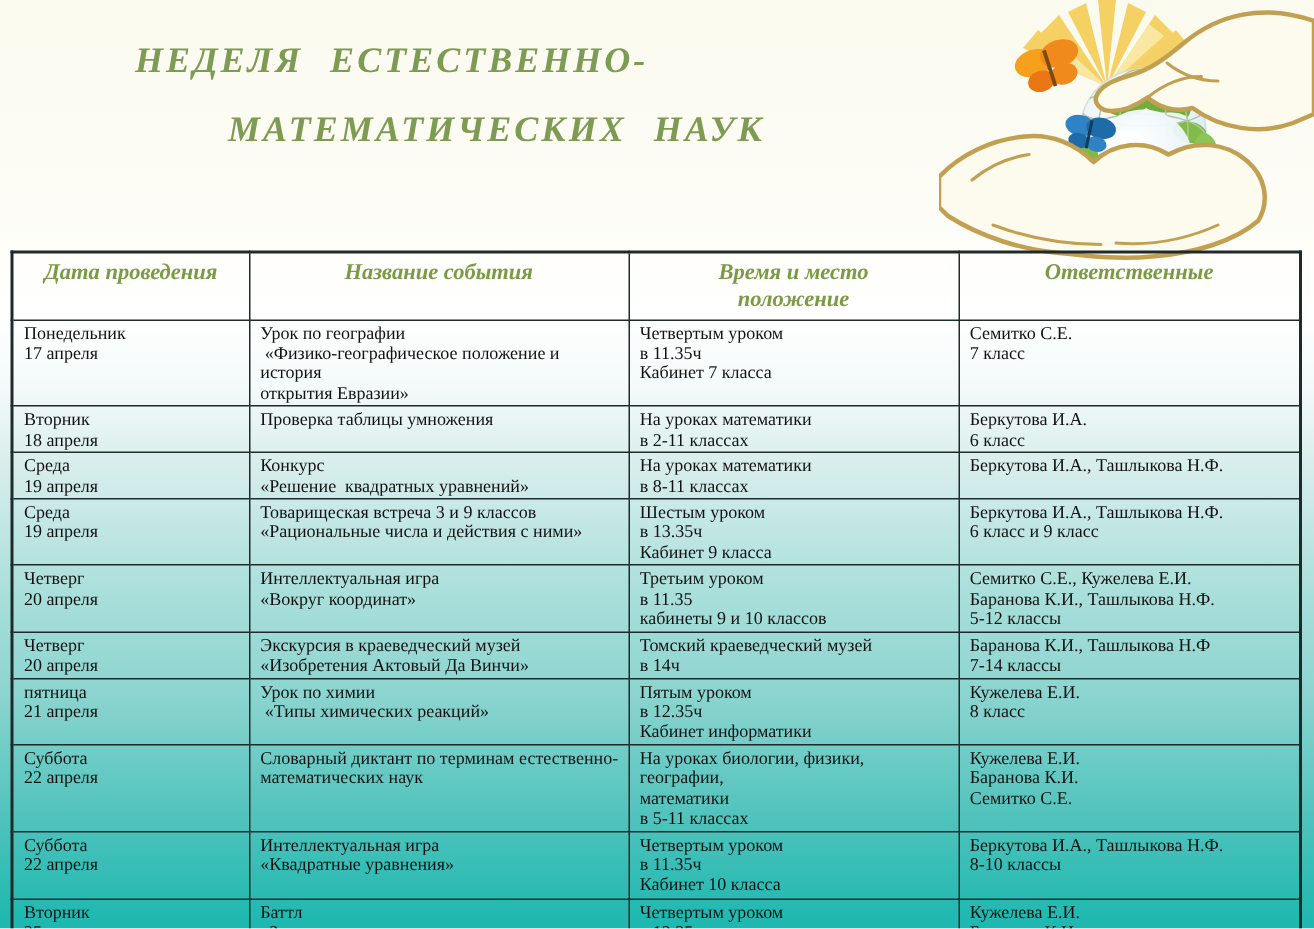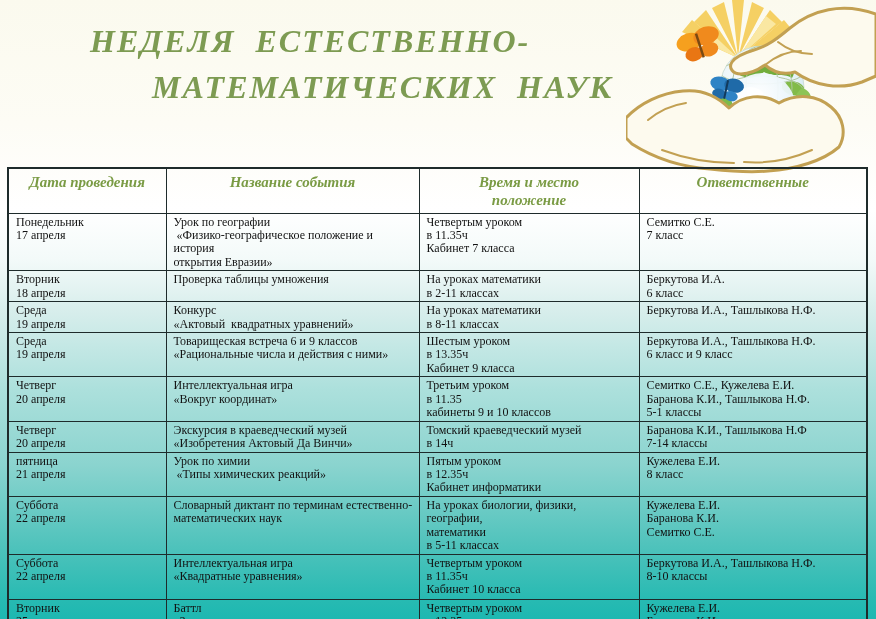--- a/index.html
+++ b/index.html
@@ -8,21 +8,21 @@
     font-family:"Liberation Serif",serif;
     background:linear-gradient(180deg,
       #fbfaee 0%, #fdfcf5 20%, #ffffff 34%,
       #f3faf9 42%, #d8eeec 50%, #ace0dc 63%,
       #8bd4cf 75%, #50c3bc 88%, #27bab2 97%, #1db8b1 100%);
   }
   
   .title-block{position:absolute;top:18px;left:0;width:740px;z-index:1;}
   .title-line{
     font-style:italic;font-weight:bold;color:#7d9b52;
-    font-size:32px;line-height:46px;white-space:nowrap;
+    font-size:24px;line-height:46px;white-space:nowrap;
     letter-spacing:2px;word-spacing:10px;
   }
   .l1{margin-left:90px;}
   .l2{margin-left:152px;}
   .l3{margin-left:292px;font-size:31px;line-height:42px;letter-spacing:1px;}
   
   .logo{position:absolute;top:0;right:0;width:250px;height:175px;z-index:2;pointer-events:none;}
   
   table.schedule{
     position:absolute;top:167px;left:7px;width:859px;z-index:3;
@@ -175,47 +175,47 @@
           <td>Проверка таблицы умножения</td>
           <td>На уроках математики
 в 2-11 классах</td>
           <td>Беркутова И.А.
 6 класс</td>
         </tr>
         <tr>
           <td>Среда
 19 апреля</td>
           <td>Конкурс
-«Актовый  квадратных уравнений»</td>
+«Решение  квадратных уравнений»</td>
           <td>На уроках математики
 в 8-11 классах</td>
           <td>Беркутова И.А., Ташлыкова Н.Ф.</td>
         </tr>
         <tr>
           <td>Среда
 19 апреля</td>
-          <td>Товарищеская встреча 6 и 9 классов
+          <td>Товарищеская встреча 3 и 9 классов
 «Рациональные числа и действия с ними»</td>
           <td>Шестым уроком
 в 13.35ч
 Кабинет 9 класса</td>
           <td>Беркутова И.А., Ташлыкова Н.Ф.
 6 класс и 9 класс</td>
         </tr>
         <tr>
           <td>Четверг
 20 апреля</td>
           <td>Интеллектуальная игра
 «Вокруг координат»</td>
           <td>Третьим уроком
 в 11.35
 кабинеты 9 и 10 классов</td>
           <td>Семитко С.Е., Кужелева Е.И.
 Баранова К.И., Ташлыкова Н.Ф.
-5-1 классы</td>
+5-12 классы</td>
         </tr>
         <tr>
           <td>Четверг
 20 апреля</td>
           <td>Экскурсия в краеведческий музей
 «Изобретения Актовый Да Винчи»</td>
           <td>Томский краеведческий музей
 в 14ч</td>
           <td>Баранова К.И., Ташлыкова Н.Ф
 7-14 классы</td>

